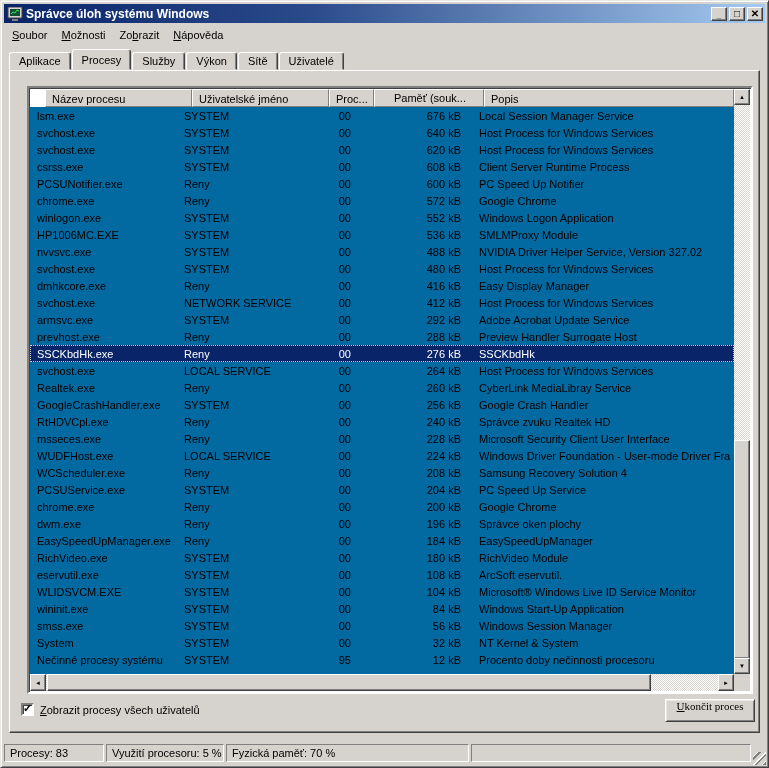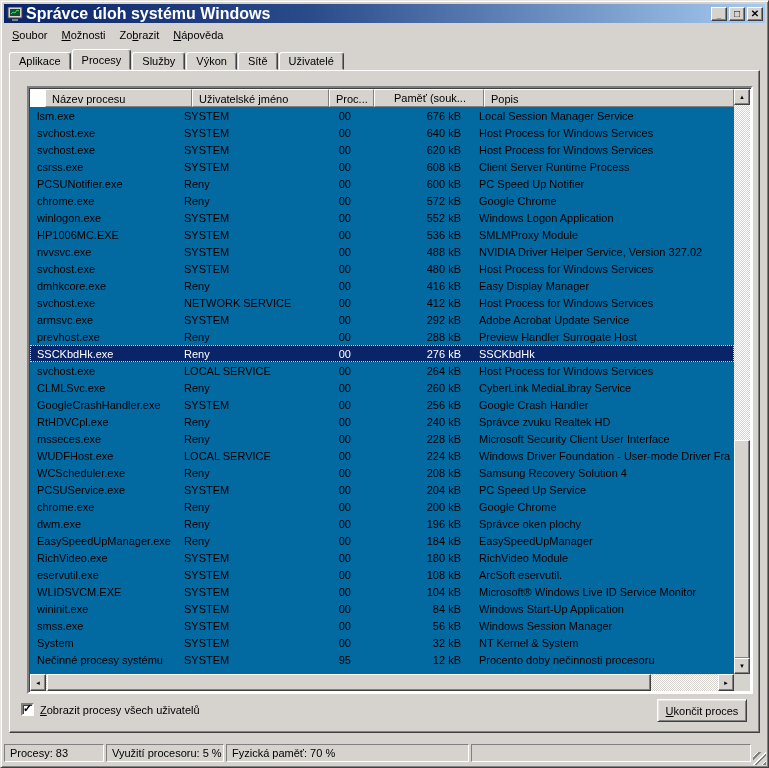--- a/index.html
+++ b/index.html
@@ -6,21 +6,21 @@
   *{box-sizing:border-box;}
   body{font-family:"Liberation Sans", sans-serif;font-size:11px;color:#000;}
   .window{position:relative;width:769px;height:768px;background:#d6d3ce;
     border:1px solid;border-color:#e9e7e3 #404040 #404040 #e9e7e3;
     box-shadow:inset 1px 1px 0 #fff, inset -1px -1px 0 #808080;overflow:hidden;}
   
   .titlebar{position:absolute;left:3px;top:3px;right:3px;height:19px;
     background:linear-gradient(90deg,#0a246a 0%,#2a4a8a 40%,#a6caf0 100%);
     display:flex;align-items:center;padding:0 2px;}
   .app-icon{width:16px;height:14px;margin:0 3px 0 1px;flex:0 0 auto;}
-  .title-text{color:#fff;font-weight:bold;font-size:16px;flex:1;white-space:nowrap;overflow:hidden;}
+  .title-text{color:#fff;font-weight:bold;font-size:12px;flex:1;white-space:nowrap;overflow:hidden;}
   .tb-btn{width:16px;height:14px;margin-left:2px;background:#d6d3ce;color:#000;
     border:1px solid;border-color:#fff #404040 #404040 #fff;
     box-shadow:inset -1px -1px 0 #808080;text-align:center;font-size:9px;line-height:11px;
     font-weight:bold;cursor:default;position:relative;}
   .tb-btn .g{position:absolute;left:0;right:0;top:0;bottom:0;display:flex;align-items:center;justify-content:center;}
   .tb-btn.min .g{align-items:flex-end;padding-bottom:2px;font-size:8px;line-height:4px;}
   .tb-btn.max .g{font-size:10px;}
   .tb-btn.close .g{font-size:10px;}
   
   .menubar{position:absolute;left:3px;top:24px;right:3px;height:20px;display:flex;align-items:center;padding-left:1px;}
@@ -71,24 +71,24 @@
   .hscroll .left{left:0;} .hscroll .right{right:0;}
   .hscroll .track{position:absolute;top:0;bottom:0;left:16px;right:16px;}
   .hscroll .thumb{position:absolute;top:0;bottom:0;left:1px;width:604px;background:#d6d3ce;
     border:1px solid;border-color:#fff #404040 #404040 #fff;box-shadow:inset -1px -1px 0 #808080;}
   .sb-corner{position:absolute;right:1px;bottom:1px;width:16px;height:17px;background:#d6d3ce;}
   
   .check-row{position:absolute;left:11px;bottom:16px;display:flex;align-items:center;}
   .checkbox{width:13px;height:13px;background:#fff;border:2px solid;border-color:#808080 #fff #fff #808080;
     box-shadow:inset 1px 1px 0 #404040;position:relative;margin-right:6px;}
   .checkbox .mark{position:absolute;left:0px;top:-3px;font-size:11px;font-weight:bold;color:#000;}
-  .end-btn{position:absolute;right:12px;bottom:10px;width:90px;height:23px;background:#d6d3ce;
+  .end-btn{position:absolute;right:4px;bottom:10px;width:90px;height:23px;background:#d6d3ce;
     border:1px solid;border-color:#fff #404040 #404040 #fff;
     box-shadow:inset 1px 1px 0 #e9e7e3, inset -1px -1px 0 #808080;
-    display:flex;align-items:center;justify-content:center;white-space:nowrap;}
+    display:flex;align-items:flex-start;justify-content:center;white-space:nowrap;font-family:Liberation Serif, serif;}
   
   .statusbar{position:absolute;left:3px;right:3px;bottom:3px;height:22px;display:flex;gap:2px;
     padding:2px 14px 2px 0;align-items:stretch;}
   .status-cell{border:1px solid;border-color:#808080 #fff #fff #808080;padding:2px 5px;
     white-space:nowrap;overflow:hidden;}
   .sc-0{width:100px;} .sc-1{width:118px;} .sc-2{width:243px;} .sc-3{flex:1;}
   .grip{position:absolute;right:2px;bottom:2px;width:13px;height:13px;
     background:repeating-linear-gradient(135deg,transparent 0 3px,#fff 3px 4px,#808080 4px 6px);}
 </style>
 </head>
@@ -259,21 +259,21 @@
             <div class="cell c-desc">SSCKbdHk</div>
           </div>
           <div class="lv-row">
             <div class="cell c-name">svchost.exe</div>
             <div class="cell c-user">LOCAL SERVICE</div>
             <div class="cell c-cpu">00</div>
             <div class="cell c-mem">264 kB</div>
             <div class="cell c-desc">Host Process for Windows Services</div>
           </div>
           <div class="lv-row">
-            <div class="cell c-name">CLMLSvc.exe</div>
+            <div class="cell c-name">Realtek.exe</div>
             <div class="cell c-user">Reny</div>
             <div class="cell c-cpu">00</div>
             <div class="cell c-mem">260 kB</div>
             <div class="cell c-desc">CyberLink MediaLibray Service</div>
           </div>
           <div class="lv-row">
             <div class="cell c-name">GoogleCrashHandler.exe</div>
             <div class="cell c-user">SYSTEM</div>
             <div class="cell c-cpu">00</div>
             <div class="cell c-mem">256 kB</div>

